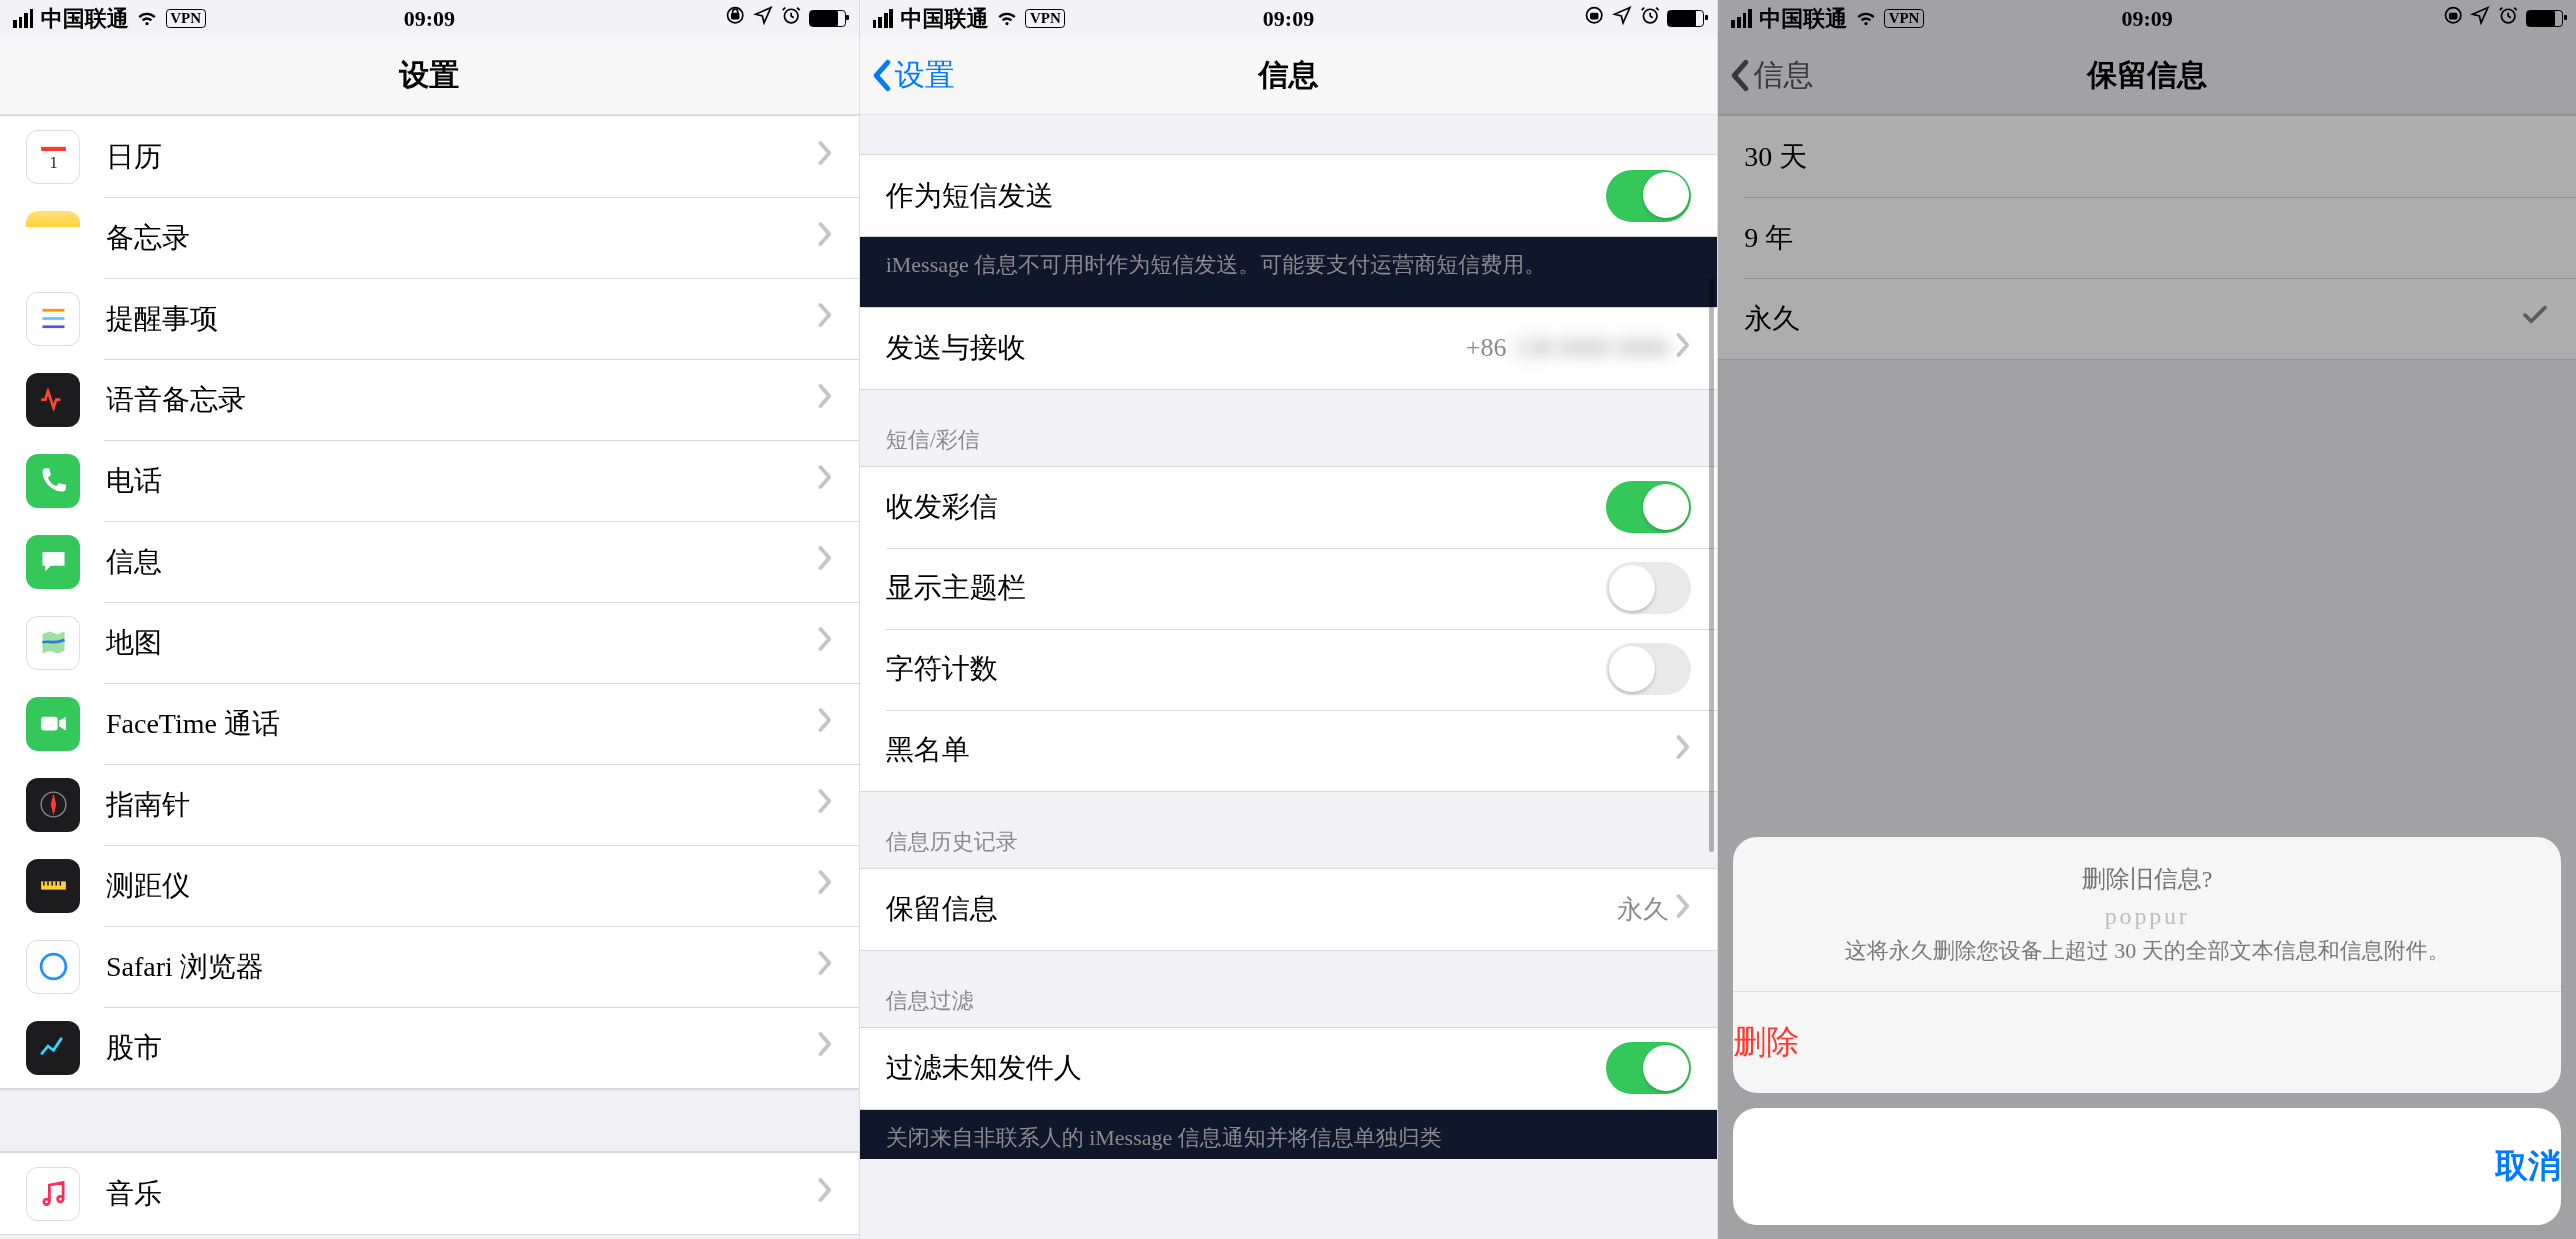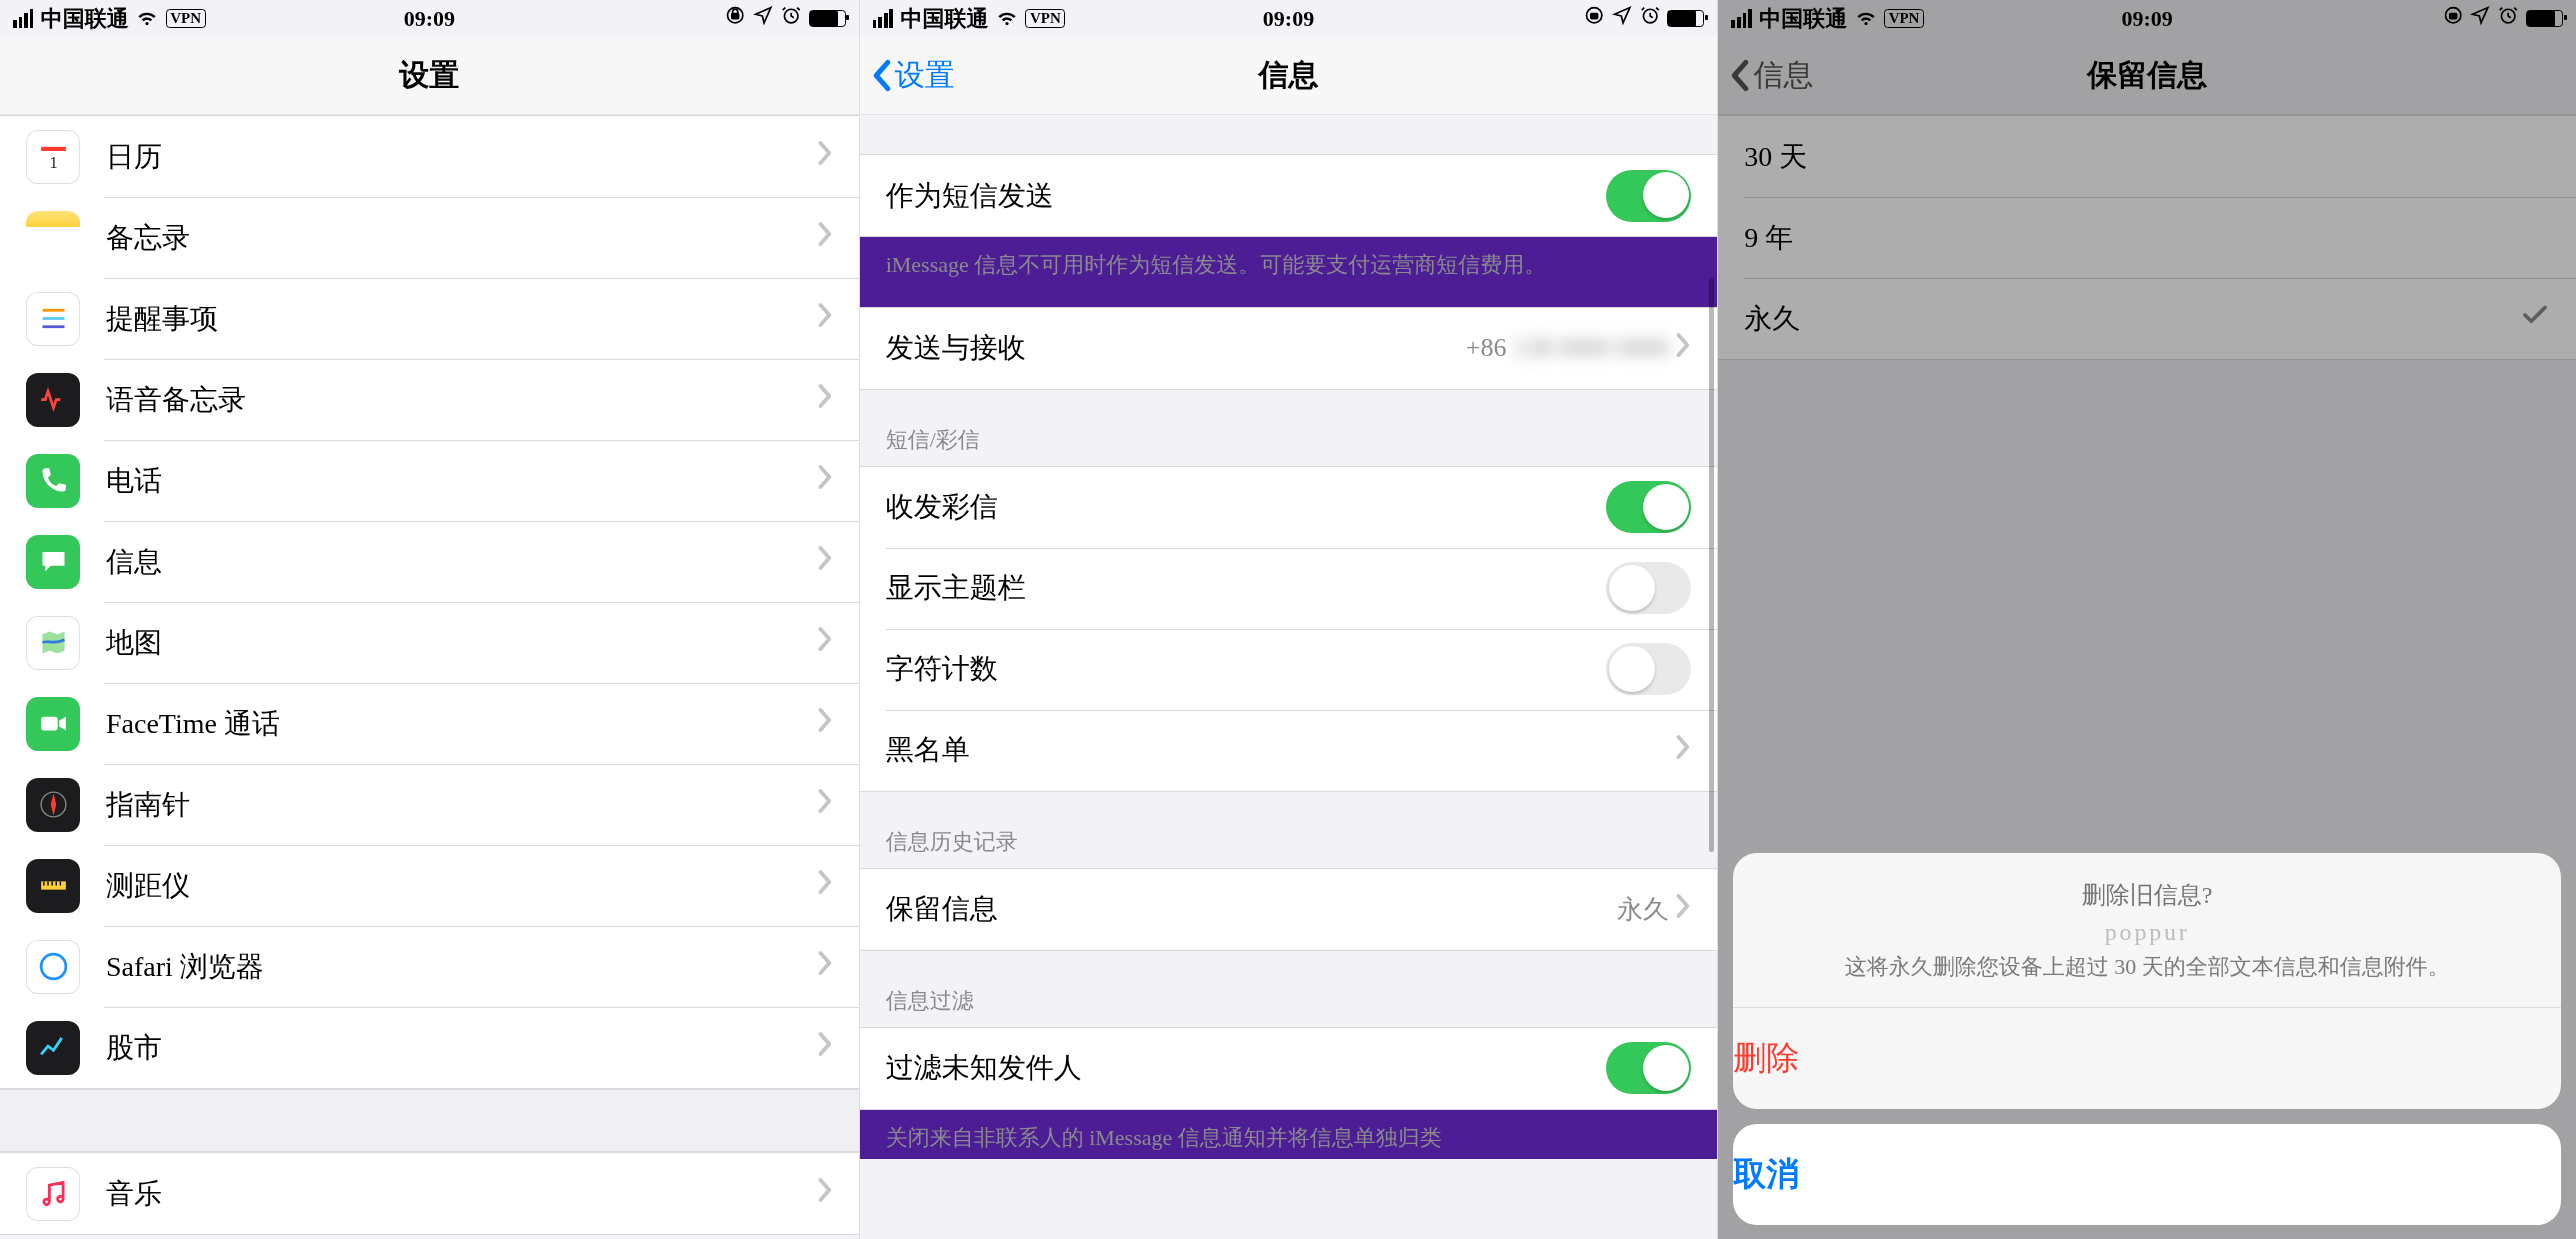--- a/index.html
+++ b/index.html
@@ -70,21 +70,21 @@
   }
   .nav-back {
     display:flex; align-items:center; gap:3.7px; padding-left:11px;
     color:#007aff; font-size:30px;
   }
   .nav-back svg { width:20.4px; height:33px; }
 
   
   .group { background:#fff; border-top:0.9px solid #d9d9dc; border-bottom:0.9px solid #d9d9dc; }
   .group-header { padding: 35px 26px 11px; font-size:22px; color:#8a8a8e; background:#f2f2f7; }
-  .group-footer { padding: 13px 26px 26px; font-size:22px; color:#8a8a8e; background:#4c1d95; line-height:1.4; }
+  .group-footer { padding: 13px 26px 26px; font-size:22px; color:#8a8a8e; background:#0f172a; line-height:1.4; }
   .spacer { height: 39px; background:#f2f2f7; }
 
   .cell {
     display:flex; align-items:center; min-height:81px;
     padding: 0 26px; background:#fff; position:relative;
     font-size: 28px;
   }
   .cell + .cell::before {
     content:""; position:absolute; left:26px; right:0; top:0; height:0.9px; background:#d9d9dc;
   }
@@ -127,21 +127,21 @@
   .sheet-msg {
     padding:24px 28px; text-align:center; color:#7a7a7e; font-size:22px; line-height:1.5;
     border-bottom:0.9px solid rgba(0,0,0,0.1);
   }
   .sheet-msg .title { font-size:24px; display:block; margin-bottom:1px; color:#737373;}
   .sheet-btn {
     padding:28px 0; font-size:33px;
   }
   .sheet-btn.destructive { color:#ff3b30; }
   .sheet-cancel {
-    background:#fff; border-radius:24px; text-align:left; padding:28px 0;
+    background:#fff; border-radius:24px; text-align:right; padding:36px 0;
     font-size:33px; color:#007aff; font-weight:600;
   }
 
   .scroll-ind { position:absolute; right:3.7px; top:278px; width:4.6px; height:574px; background:rgba(0,0,0,.28); border-radius:2.8px; }
 
   .blur { filter: blur(7.4px); }
 </style>
 </head>
 <body>
 

